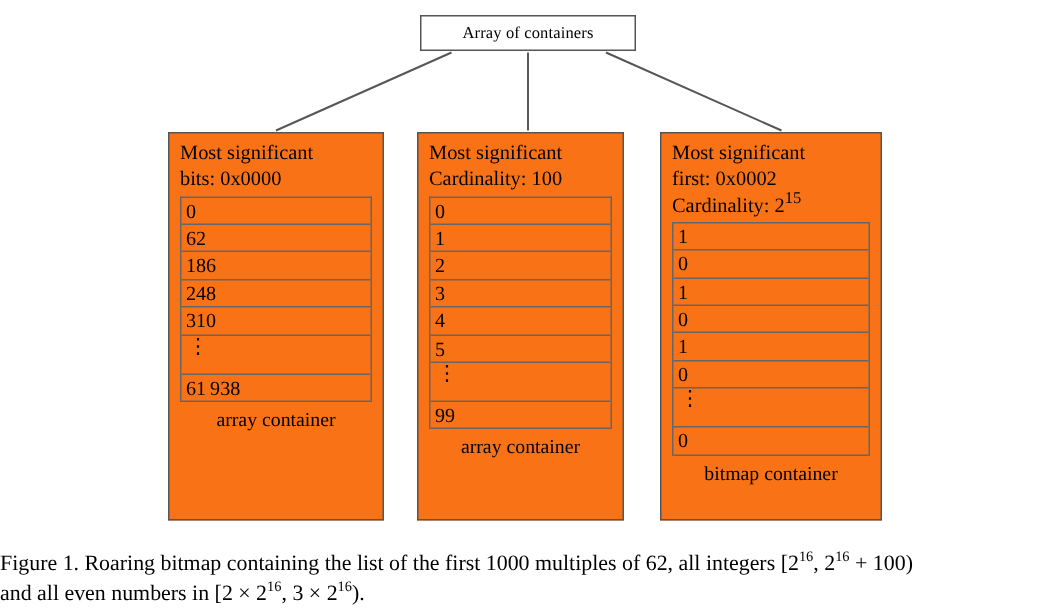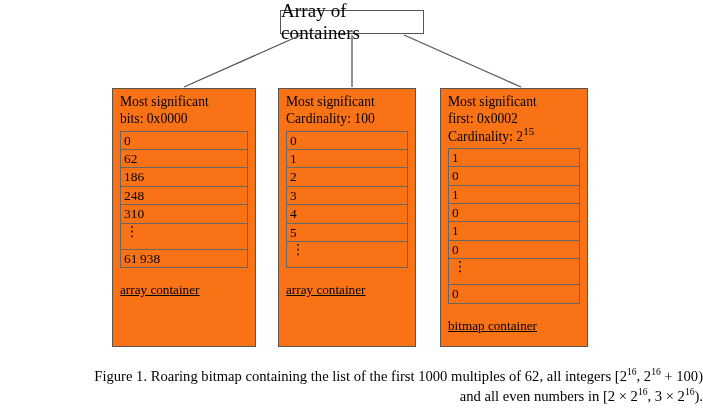--- a/index.html
+++ b/index.html
@@ -28,21 +28,21 @@
     position: absolute;
     left: 280px;
     top: 10px;
     width: 144px;
     height: 24px;
     border: 1px solid #555555;
     box-sizing: border-box;
     display: flex;
     align-items: center;
     justify-content: center;
-    font-size: 19px;
+    font-size: 11px;
     letter-spacing: .1px;
     background: #ffffff;
   }
 
   
   #connectors {
     position: absolute;
     left: 0; top: 0;
     width: 703px;
     height: 360px;
@@ -97,34 +97,34 @@
   .cell.ellipsis .dots {
     position: absolute;
     left: 4px;
     top: 1px;
     font-size: 14px;
     line-height: 14px;
     letter-spacing: 0;
   }
 
   .footer-label {
+    text-align: center;
     font-size: 13.2px;
     line-height: 18px;
-    margin-top: 13px;
+    margin-top: 3px;
     white-space: nowrap;
-    text-decoration: underline;
   }
 
   
   #caption {
     position: absolute;
     left: 0;
     top: 366px;
     width: 703px;
-    text-align: right;
+    text-align: left;
     font-size: 14.6px;
     line-height: 20px;
   }
   #caption .line { display: block; }
   #caption sup {
     font-size: 9.6px;
     vertical-align: super;
     line-height: 0;
   }
 </style>
@@ -170,20 +170,21 @@
     <div class="cells">
       <div class="cell">0</div>
       <div class="cell">1</div>
       <div class="cell">2</div>
       <div class="cell">3</div>
       <div class="cell">4</div>
       <div class="cell">5</div>
       <div class="cell ellipsis">
           <span class="dots">⋮</span>
         </div>
+      <div class="cell">99</div>
     </div>
     <div class="footer-label">array container</div>
   </div>
 
   <div class="container-box c2">
     <div class="hdr">
       <div>Most significant</div>
       <div>first: 0x0002</div>
       <div><span>Cardinality: 2</span><sup>15</sup></div>
     </div>

